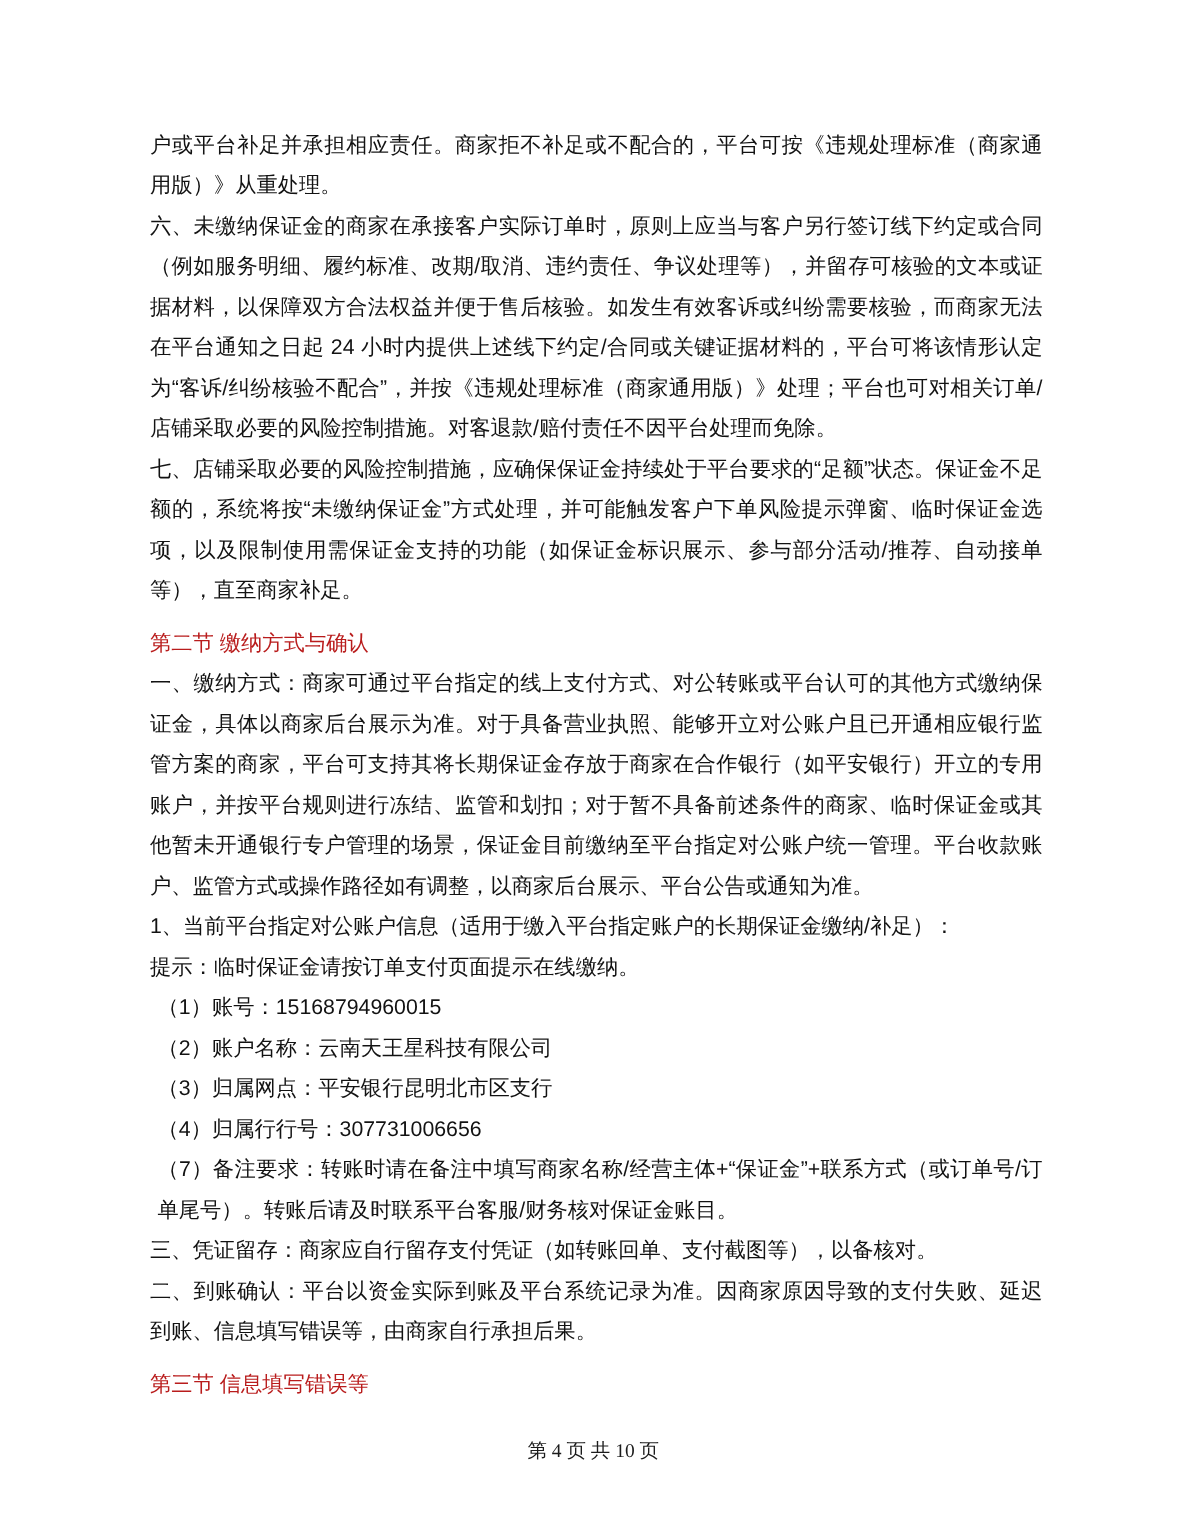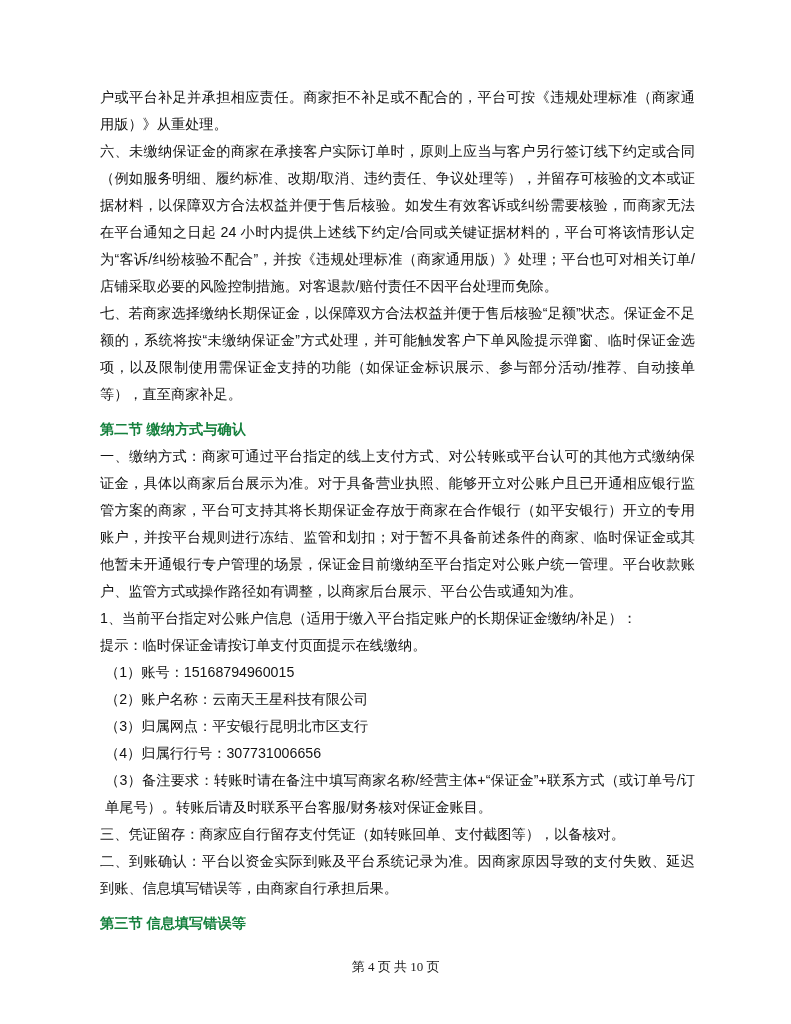--- a/index.html
+++ b/index.html
@@ -23,22 +23,22 @@
     color: #121212;
     font-size: 14.2px;
     line-height: 27px;
     text-align: justify;
   }
   .content p {
     margin: 0;
     padding: 0;
   }
   .content p.heading {
-    font-weight: 700;
-    color: #15803d;
+    font-weight: 400;
+    color: #b91c1c;
     text-align: left;
     margin-top: 8px;
   }
   .content p.indent {
     padding-left: 5px;
   }
   .footer {
     position: absolute;
     left: 0;
     right: 0;
@@ -50,30 +50,30 @@
     color: #1c1c1c;
   }
 </style>
 </head>
 <body>
 
 <div class="page">
   <div class="content" id="doc-content">
       <p class="body">户或平台补足并承担相应责任。商家拒不补足或不配合的，平台可按《违规处理标准（商家通用版）》从重处理。</p>
       <p class="body">六、未缴纳保证金的商家在承接客户实际订单时，原则上应当与客户另行签订线下约定或合同（例如服务明细、履约标准、改期/取消、违约责任、争议处理等），并留存可核验的文本或证据材料，以保障双方合法权益并便于售后核验。如发生有效客诉或纠纷需要核验，而商家无法在平台通知之日起 24 小时内提供上述线下约定/合同或关键证据材料的，平台可将该情形认定为“客诉/纠纷核验不配合”，并按《违规处理标准（商家通用版）》处理；平台也可对相关订单/店铺采取必要的风险控制措施。对客退款/赔付责任不因平台处理而免除。</p>
-      <p class="body">七、若商家选择缴纳长期保证金，以保障双方合法权益并便于售后核验“足额”状态。保证金不足额的，系统将按“未缴纳保证金”方式处理，并可能触发客户下单风险提示弹窗、临时保证金选项，以及限制使用需保证金支持的功能（如保证金标识展示、参与部分活动/推荐、自动接单等），直至商家补足。</p>
+      <p class="body">七、店铺采取必要的风险控制措施，应确保保证金持续处于平台要求的“足额”状态。保证金不足额的，系统将按“未缴纳保证金”方式处理，并可能触发客户下单风险提示弹窗、临时保证金选项，以及限制使用需保证金支持的功能（如保证金标识展示、参与部分活动/推荐、自动接单等），直至商家补足。</p>
       <p class="heading">第二节 缴纳方式与确认</p>
       <p class="body">一、缴纳方式：商家可通过平台指定的线上支付方式、对公转账或平台认可的其他方式缴纳保证金，具体以商家后台展示为准。对于具备营业执照、能够开立对公账户且已开通相应银行监管方案的商家，平台可支持其将长期保证金存放于商家在合作银行（如平安银行）开立的专用账户，并按平台规则进行冻结、监管和划扣；对于暂不具备前述条件的商家、临时保证金或其他暂未开通银行专户管理的场景，保证金目前缴纳至平台指定对公账户统一管理。平台收款账户、监管方式或操作路径如有调整，以商家后台展示、平台公告或通知为准。</p>
       <p class="body">1、当前平台指定对公账户信息（适用于缴入平台指定账户的长期保证金缴纳/补足）：</p>
       <p class="body">提示：临时保证金请按订单支付页面提示在线缴纳。</p>
       <p class="body indent">（1）账号：15168794960015</p>
       <p class="body indent">（2）账户名称：云南天王星科技有限公司</p>
       <p class="body indent">（3）归属网点：平安银行昆明北市区支行</p>
       <p class="body indent">（4）归属行行号：307731006656</p>
-      <p class="body indent">（3）备注要求：转账时请在备注中填写商家名称/经营主体+“保证金”+联系方式（或订单号/订单尾号）。转账后请及时联系平台客服/财务核对保证金账目。</p>
+      <p class="body indent">（7）备注要求：转账时请在备注中填写商家名称/经营主体+“保证金”+联系方式（或订单号/订单尾号）。转账后请及时联系平台客服/财务核对保证金账目。</p>
       <p class="body">三、凭证留存：商家应自行留存支付凭证（如转账回单、支付截图等），以备核对。</p>
       <p class="body">二、到账确认：平台以资金实际到账及平台系统记录为准。因商家原因导致的支付失败、延迟到账、信息填写错误等，由商家自行承担后果。</p>
       <p class="heading">第三节 信息填写错误等</p>
     </div>
   <div class="footer">
     <span>第 4 页 共 10 页</span>
   </div>
 </div>
 
 </body></html>

